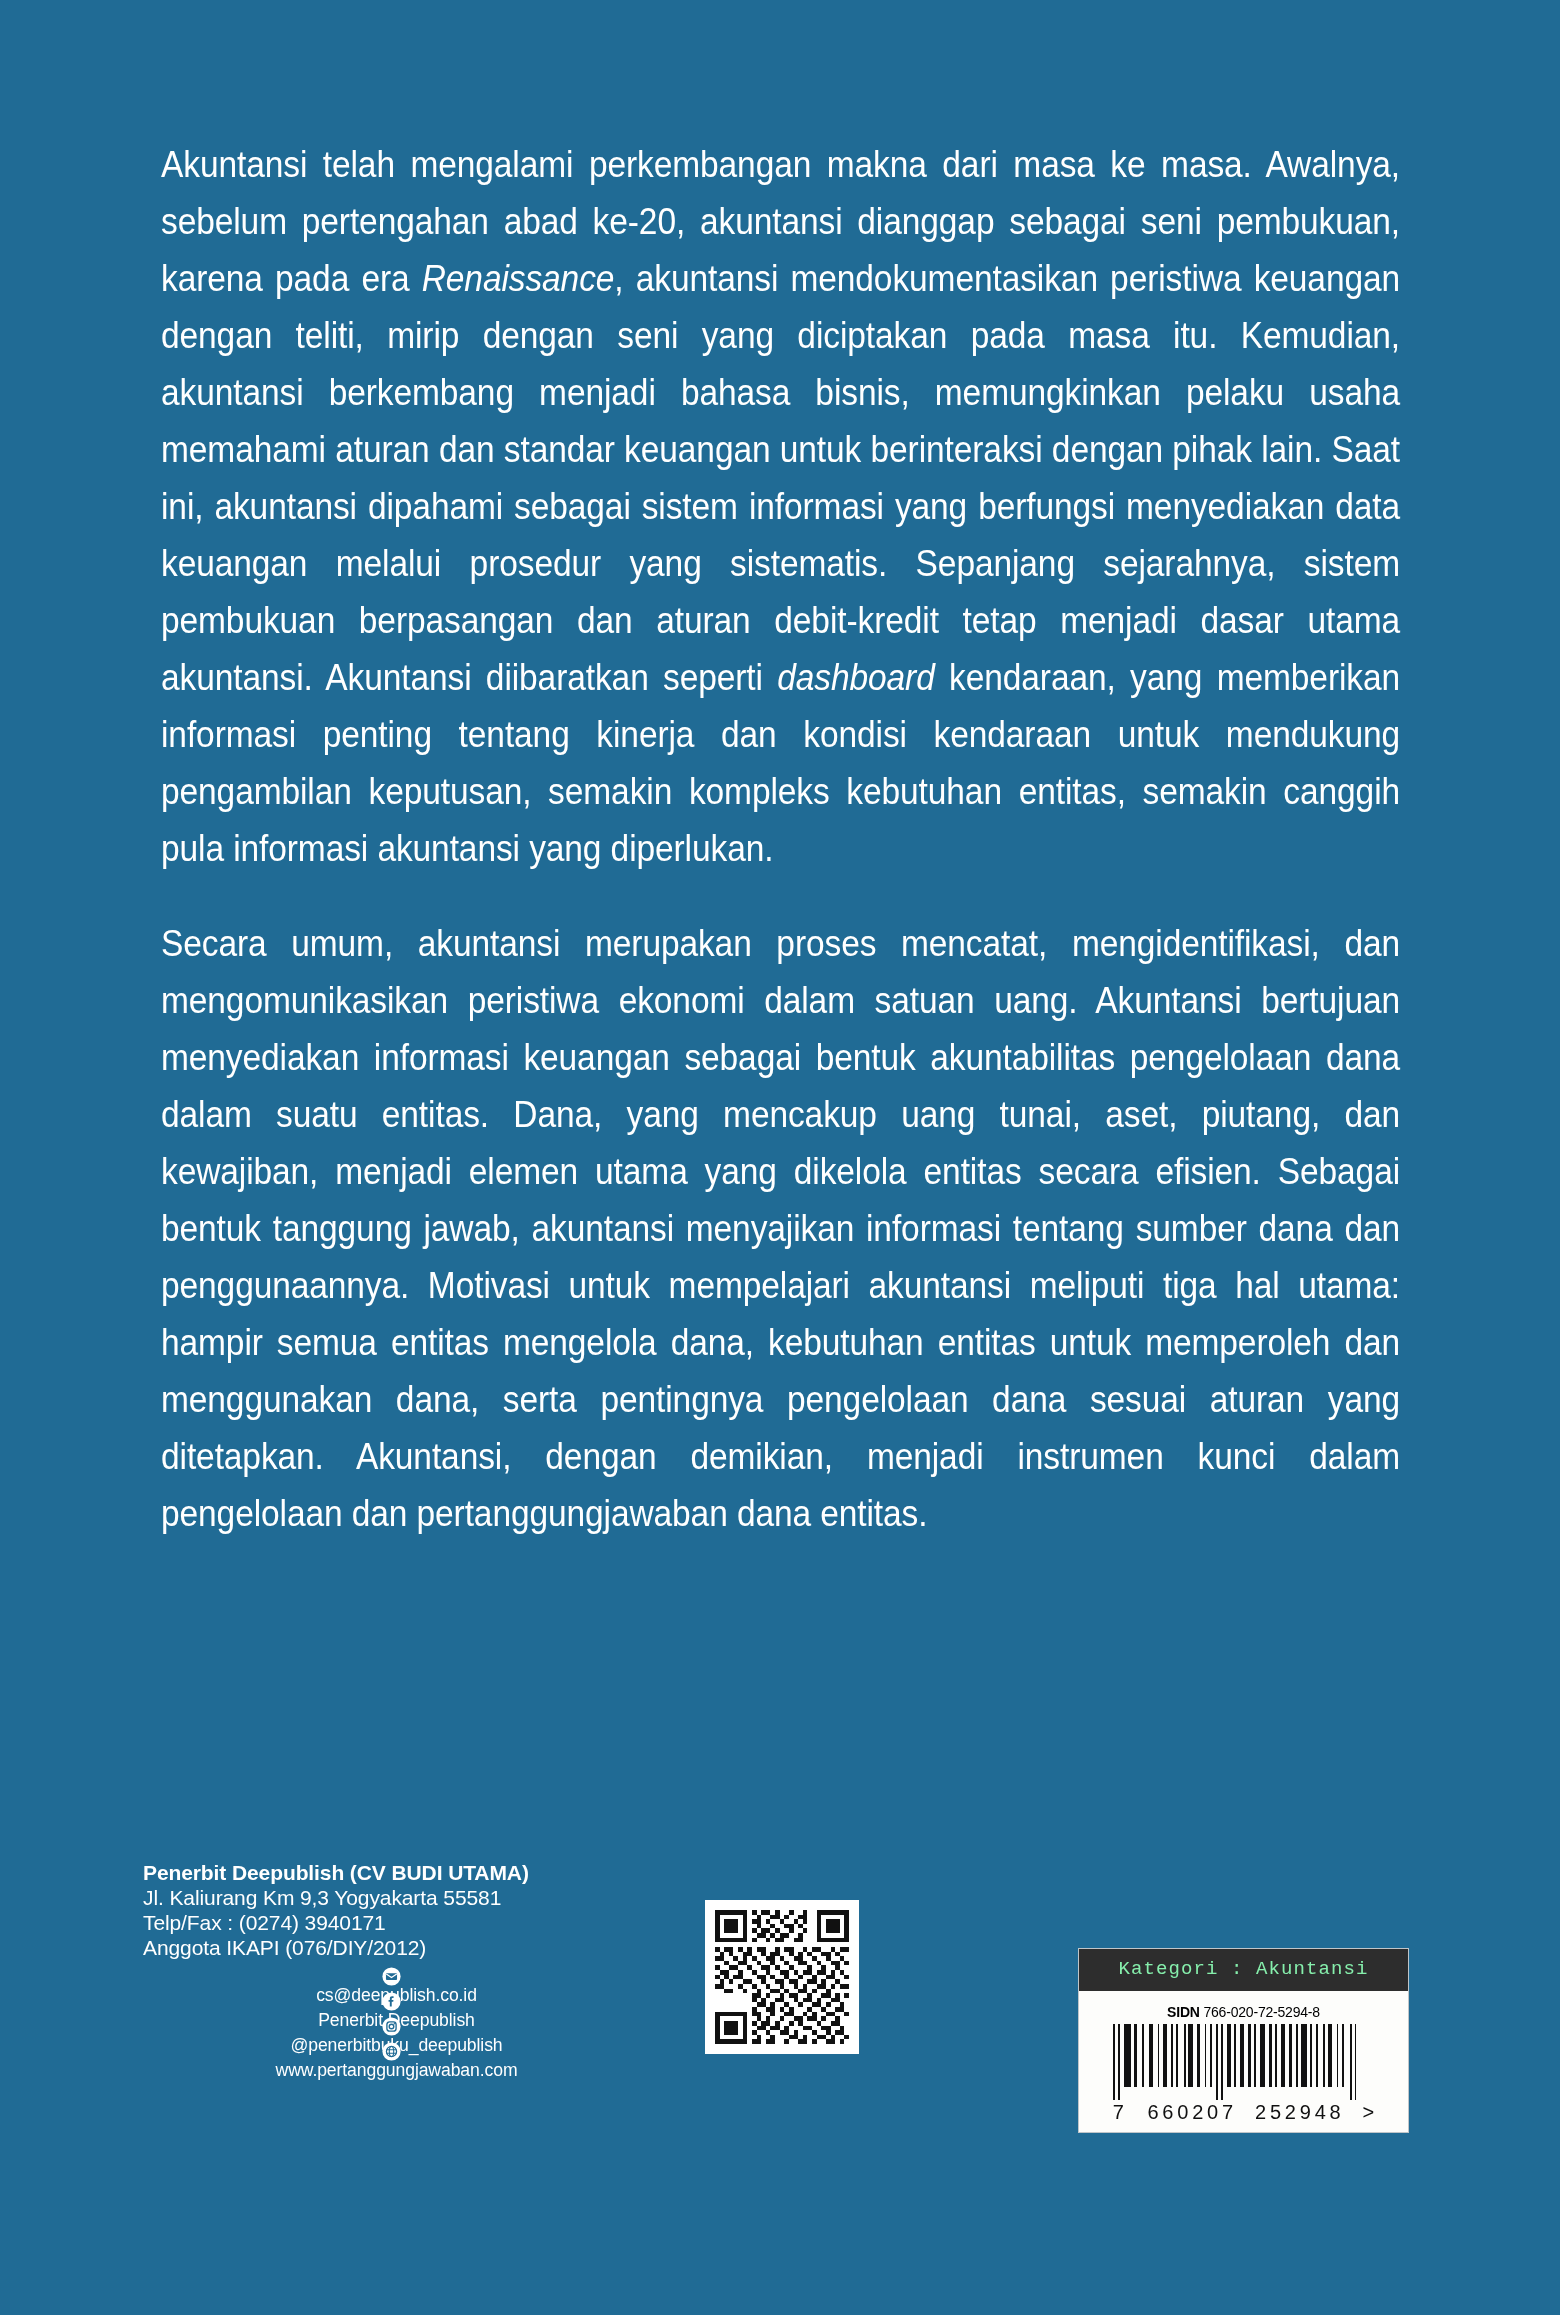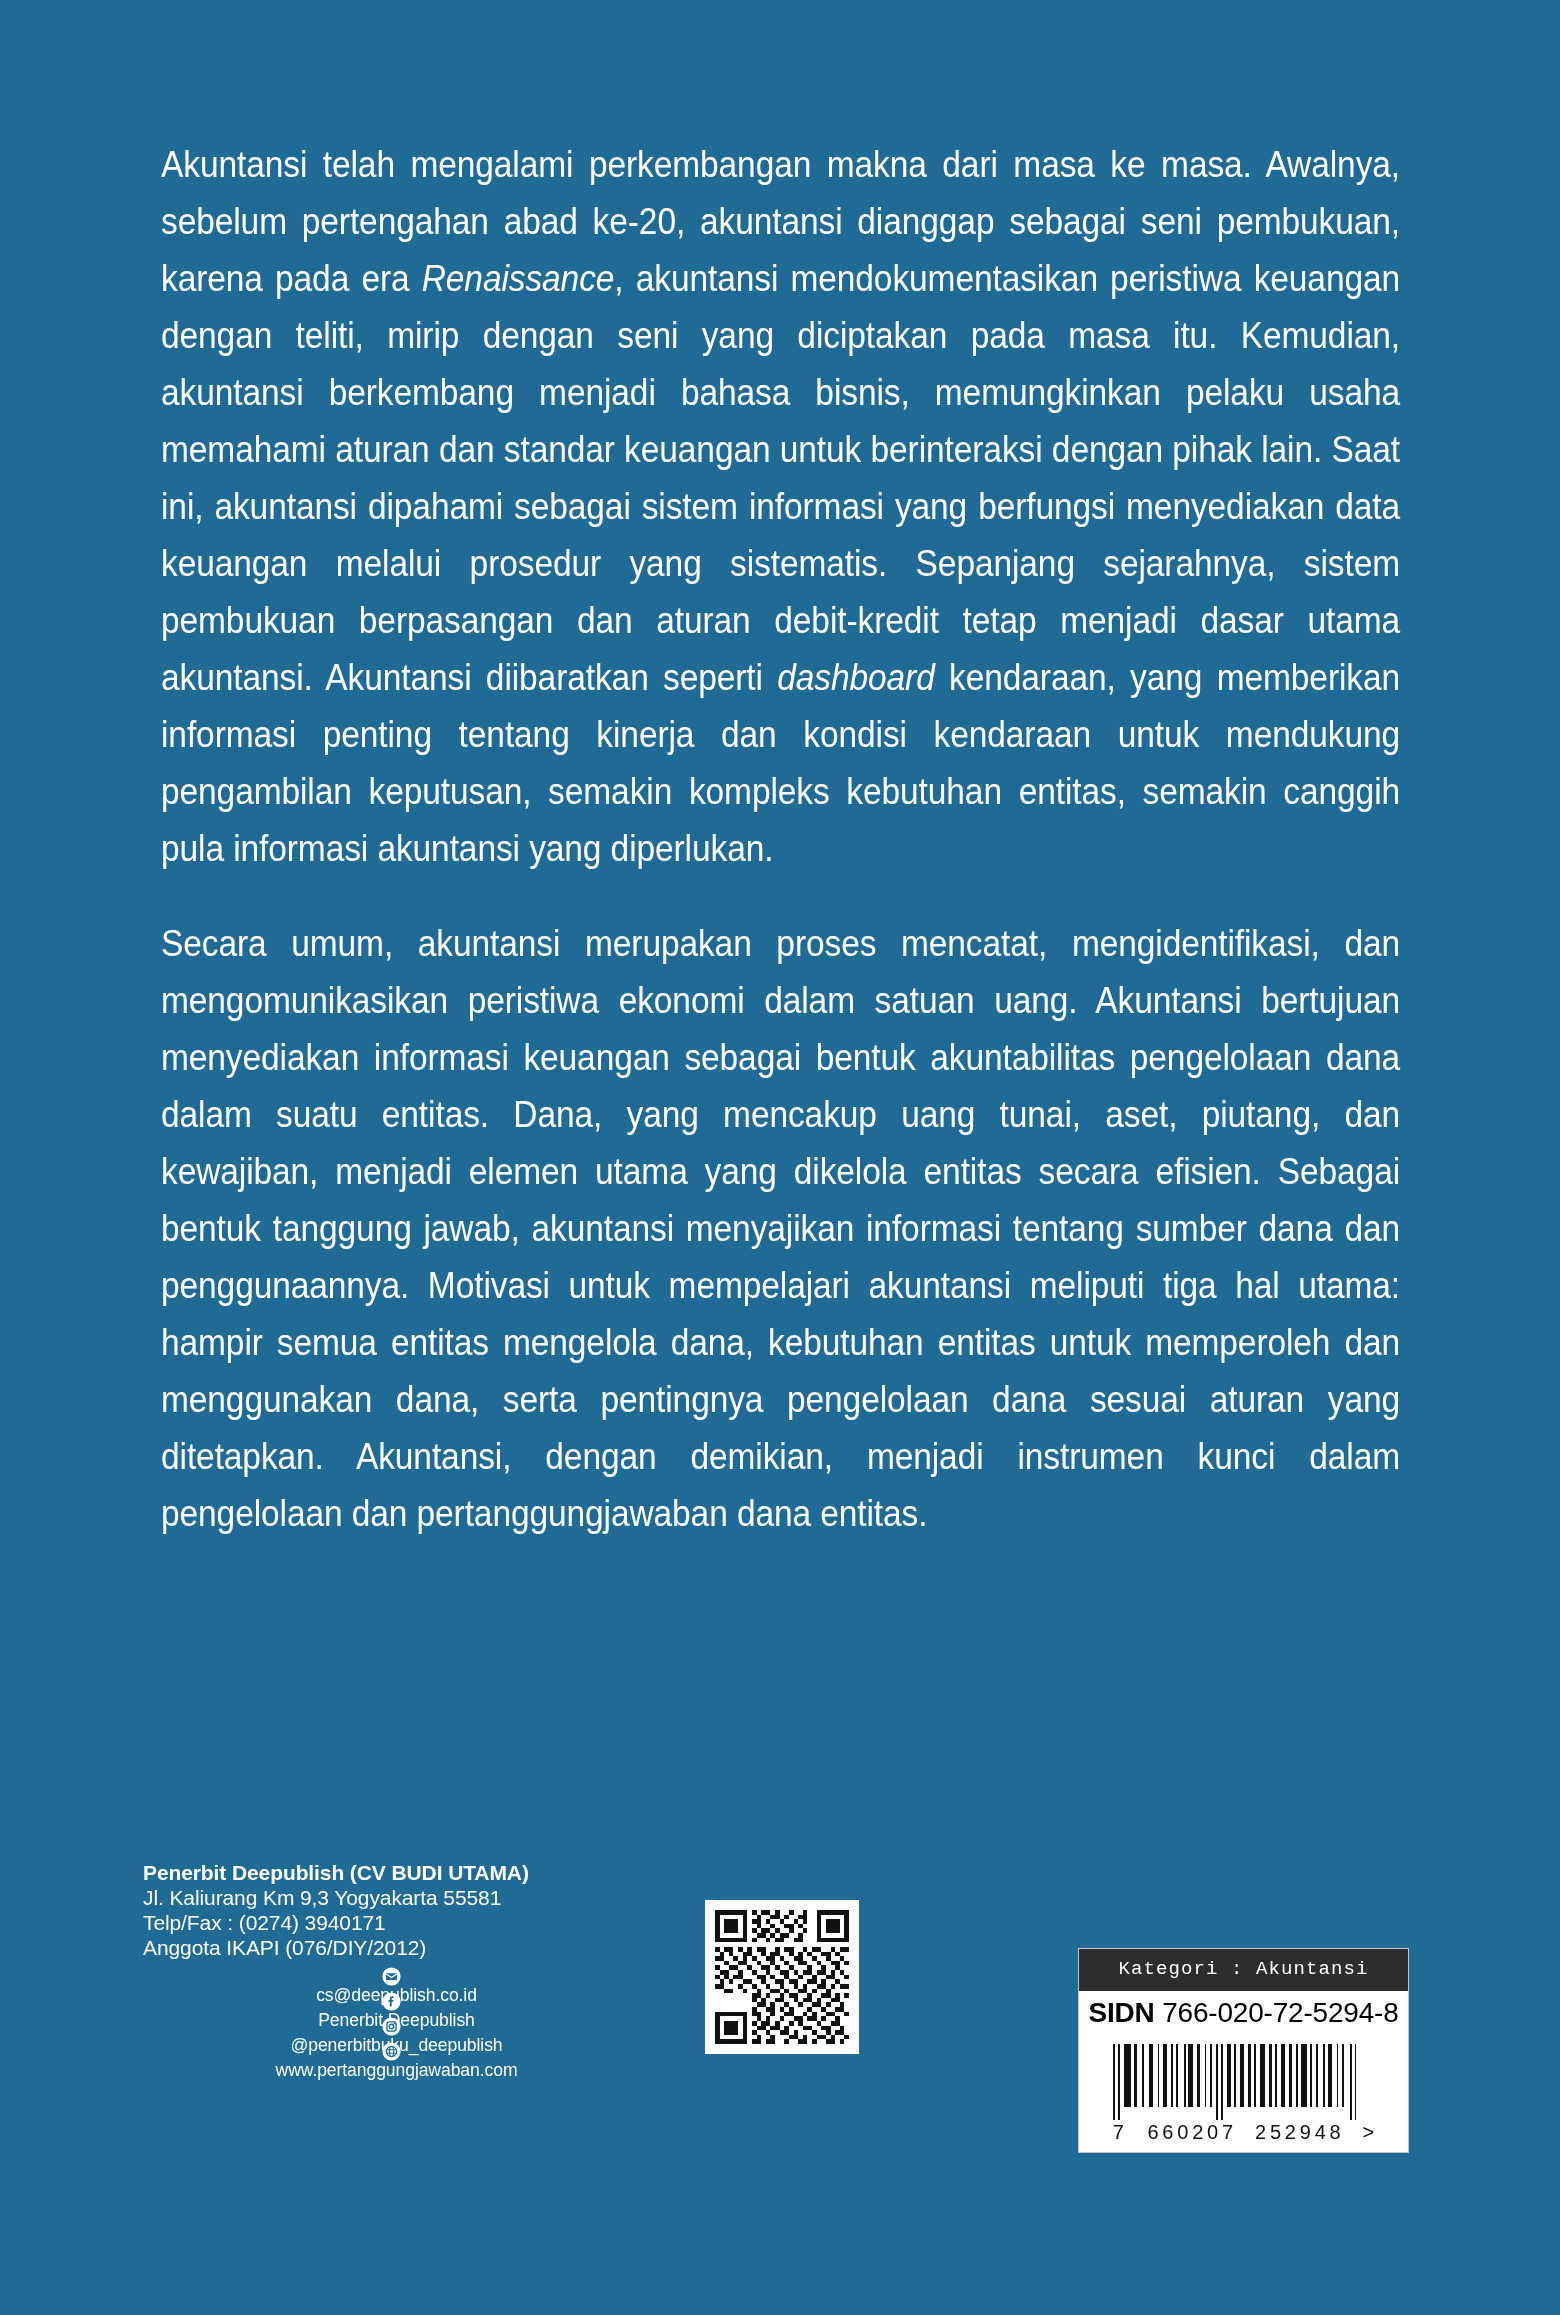--- a/index.html
+++ b/index.html
@@ -132,41 +132,41 @@
     left: 1078px;
     top: 1948px;
     width: 331px;
     background: #fdfdfb;
     border: 0.9px solid #bfc5c9;
     box-sizing: border-box;
   }
 
   .barcode-cat {
     background: #2d2d2d;
-    color: #ffffff;
+    color: #86efac;
     font-family: "Liberation Mono", "DejaVu Sans Mono", monospace;
     font-size: 19px;
     line-height: 19px;
     padding: 11px 0 11.8px 0;
     text-align: center;
     letter-spacing: 1.1px;
   }
 
   .barcode-body {
     background: #fdfdfb;
     padding: 10px 0 5.4px 0;
     text-align: center;
   }
 
   .sidn {
     font-family: "Liberation Sans", sans-serif;
-    font-size: 28px;
+    font-size: 14px;
     line-height: 23.5px;
     color: #000000;
-    margin-bottom: 20px;
+    margin-bottom: 0;
     letter-spacing: -0.2px;
   }
   .sidn b { font-weight: bold; }
 
   .bars {
     display: block;
     margin: 0 auto;
   }
 
   .barcode-digits {

